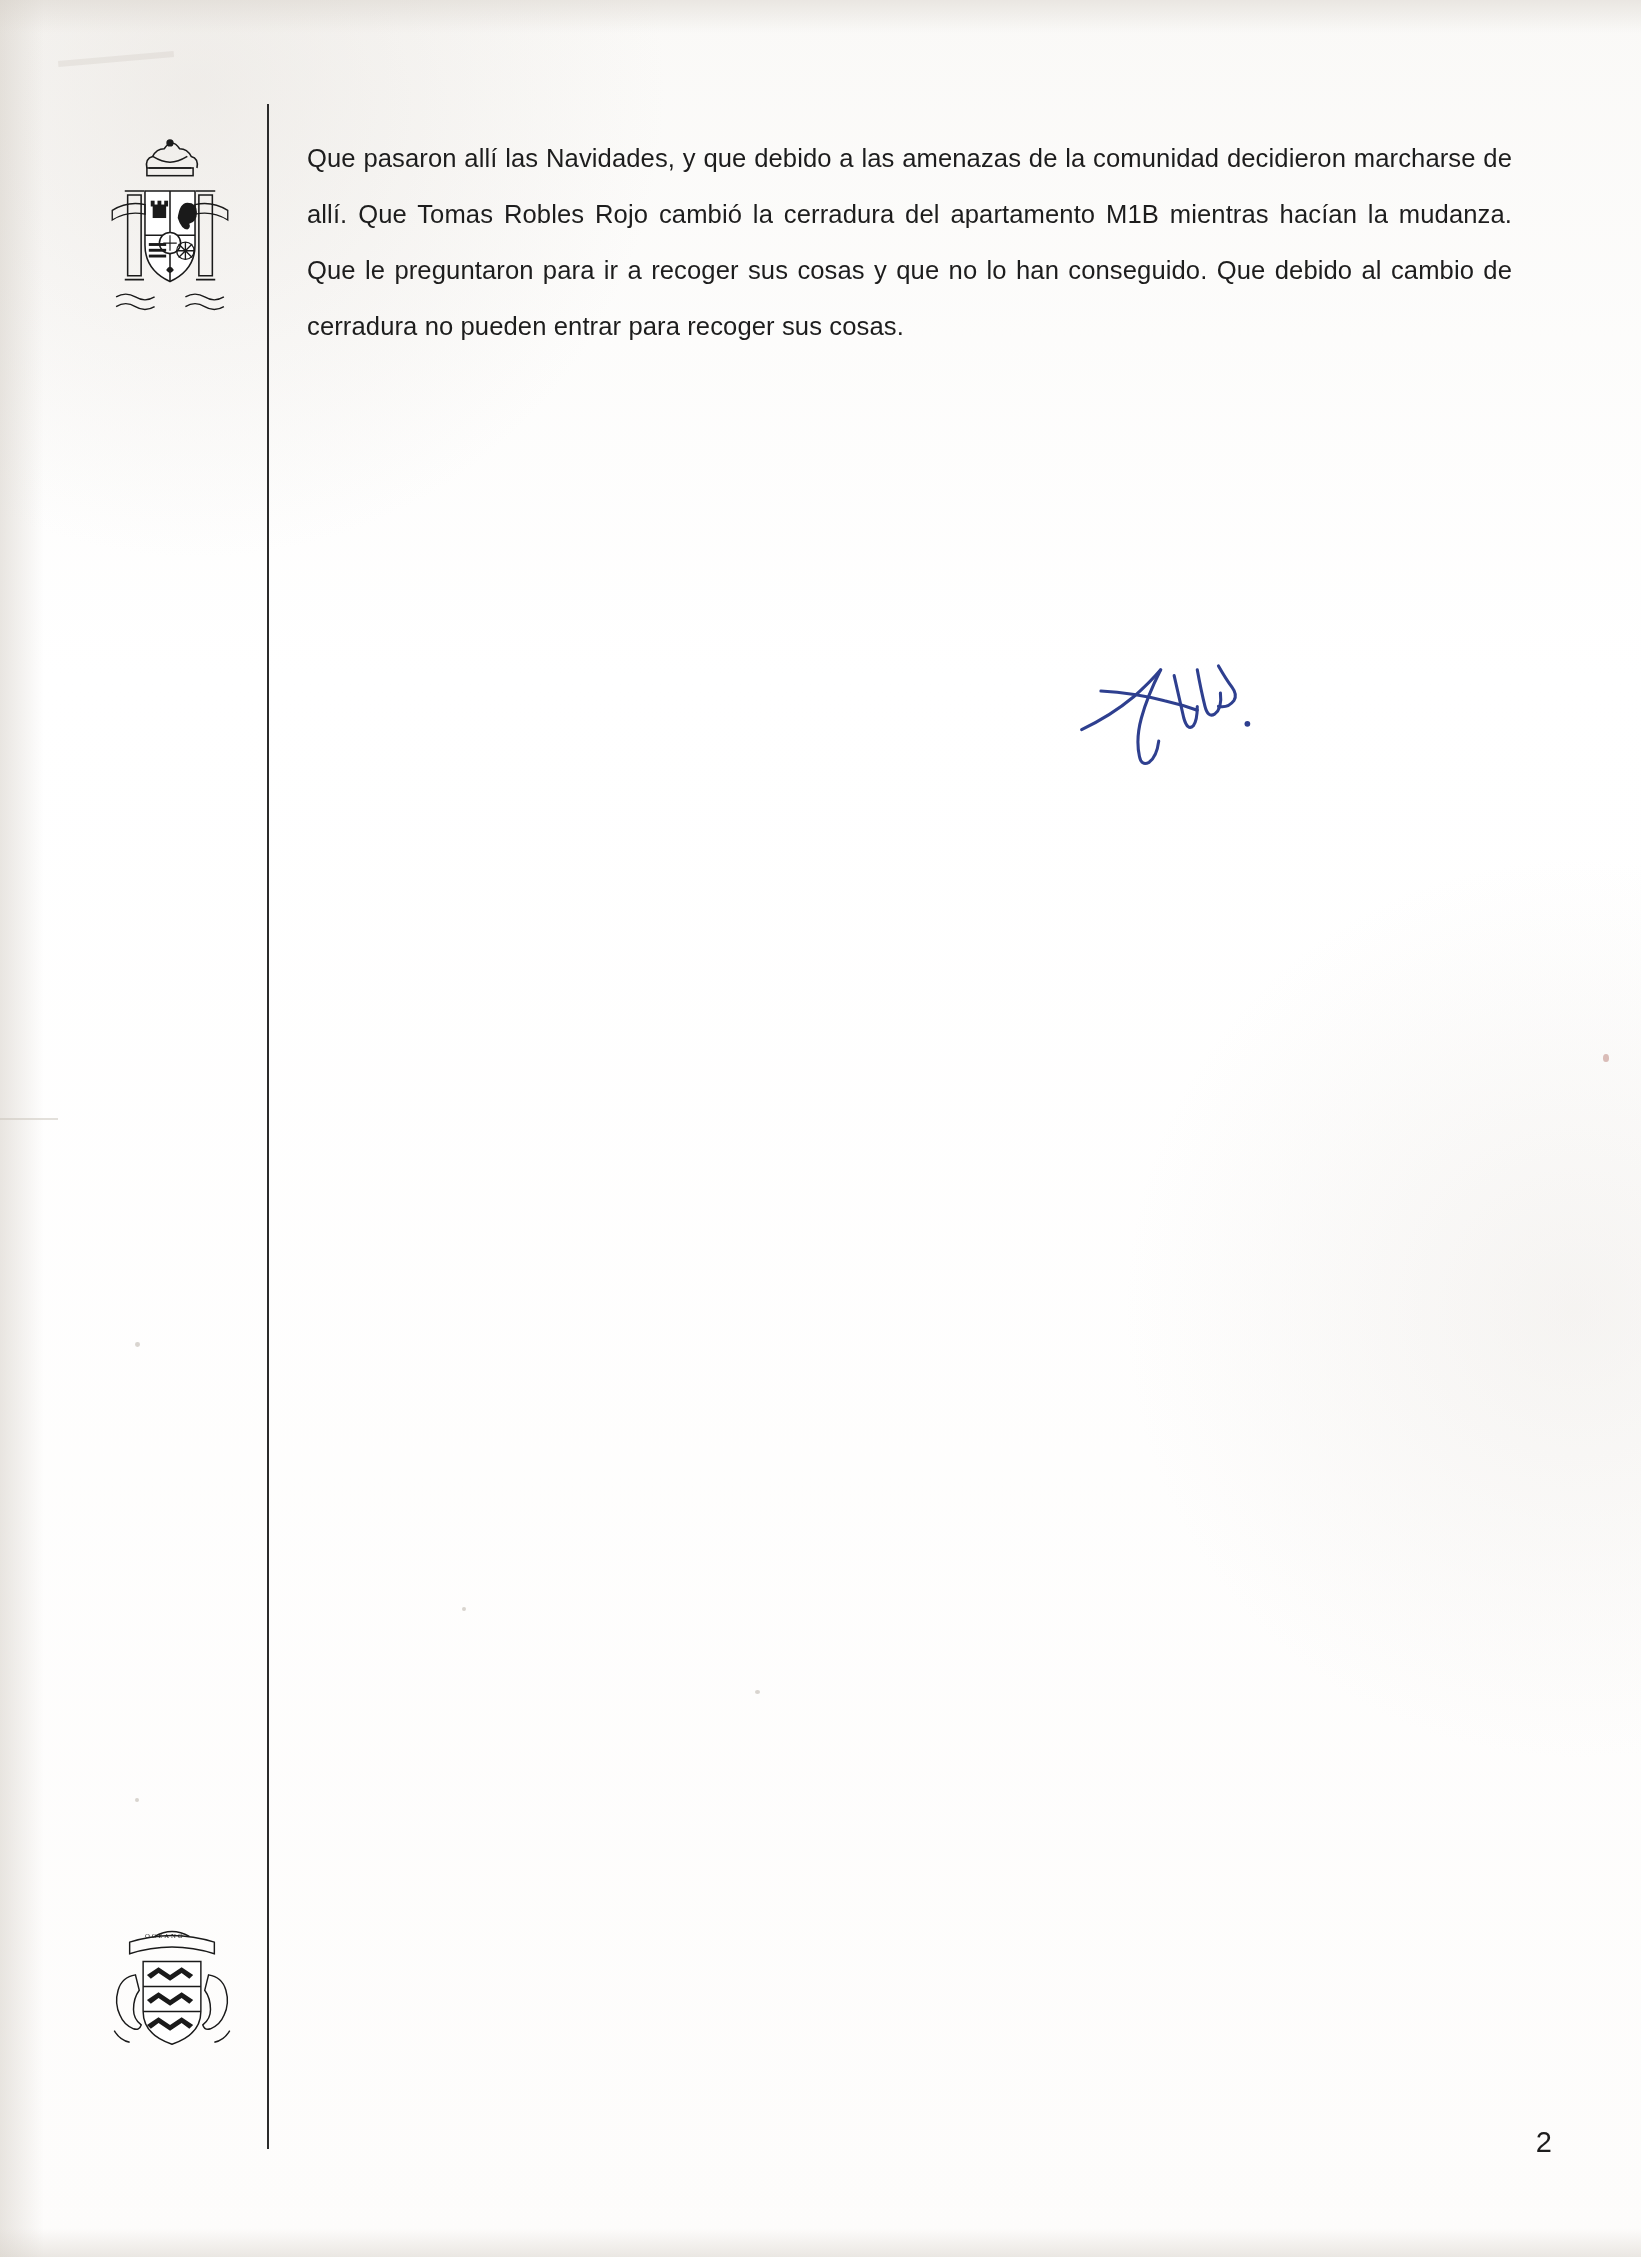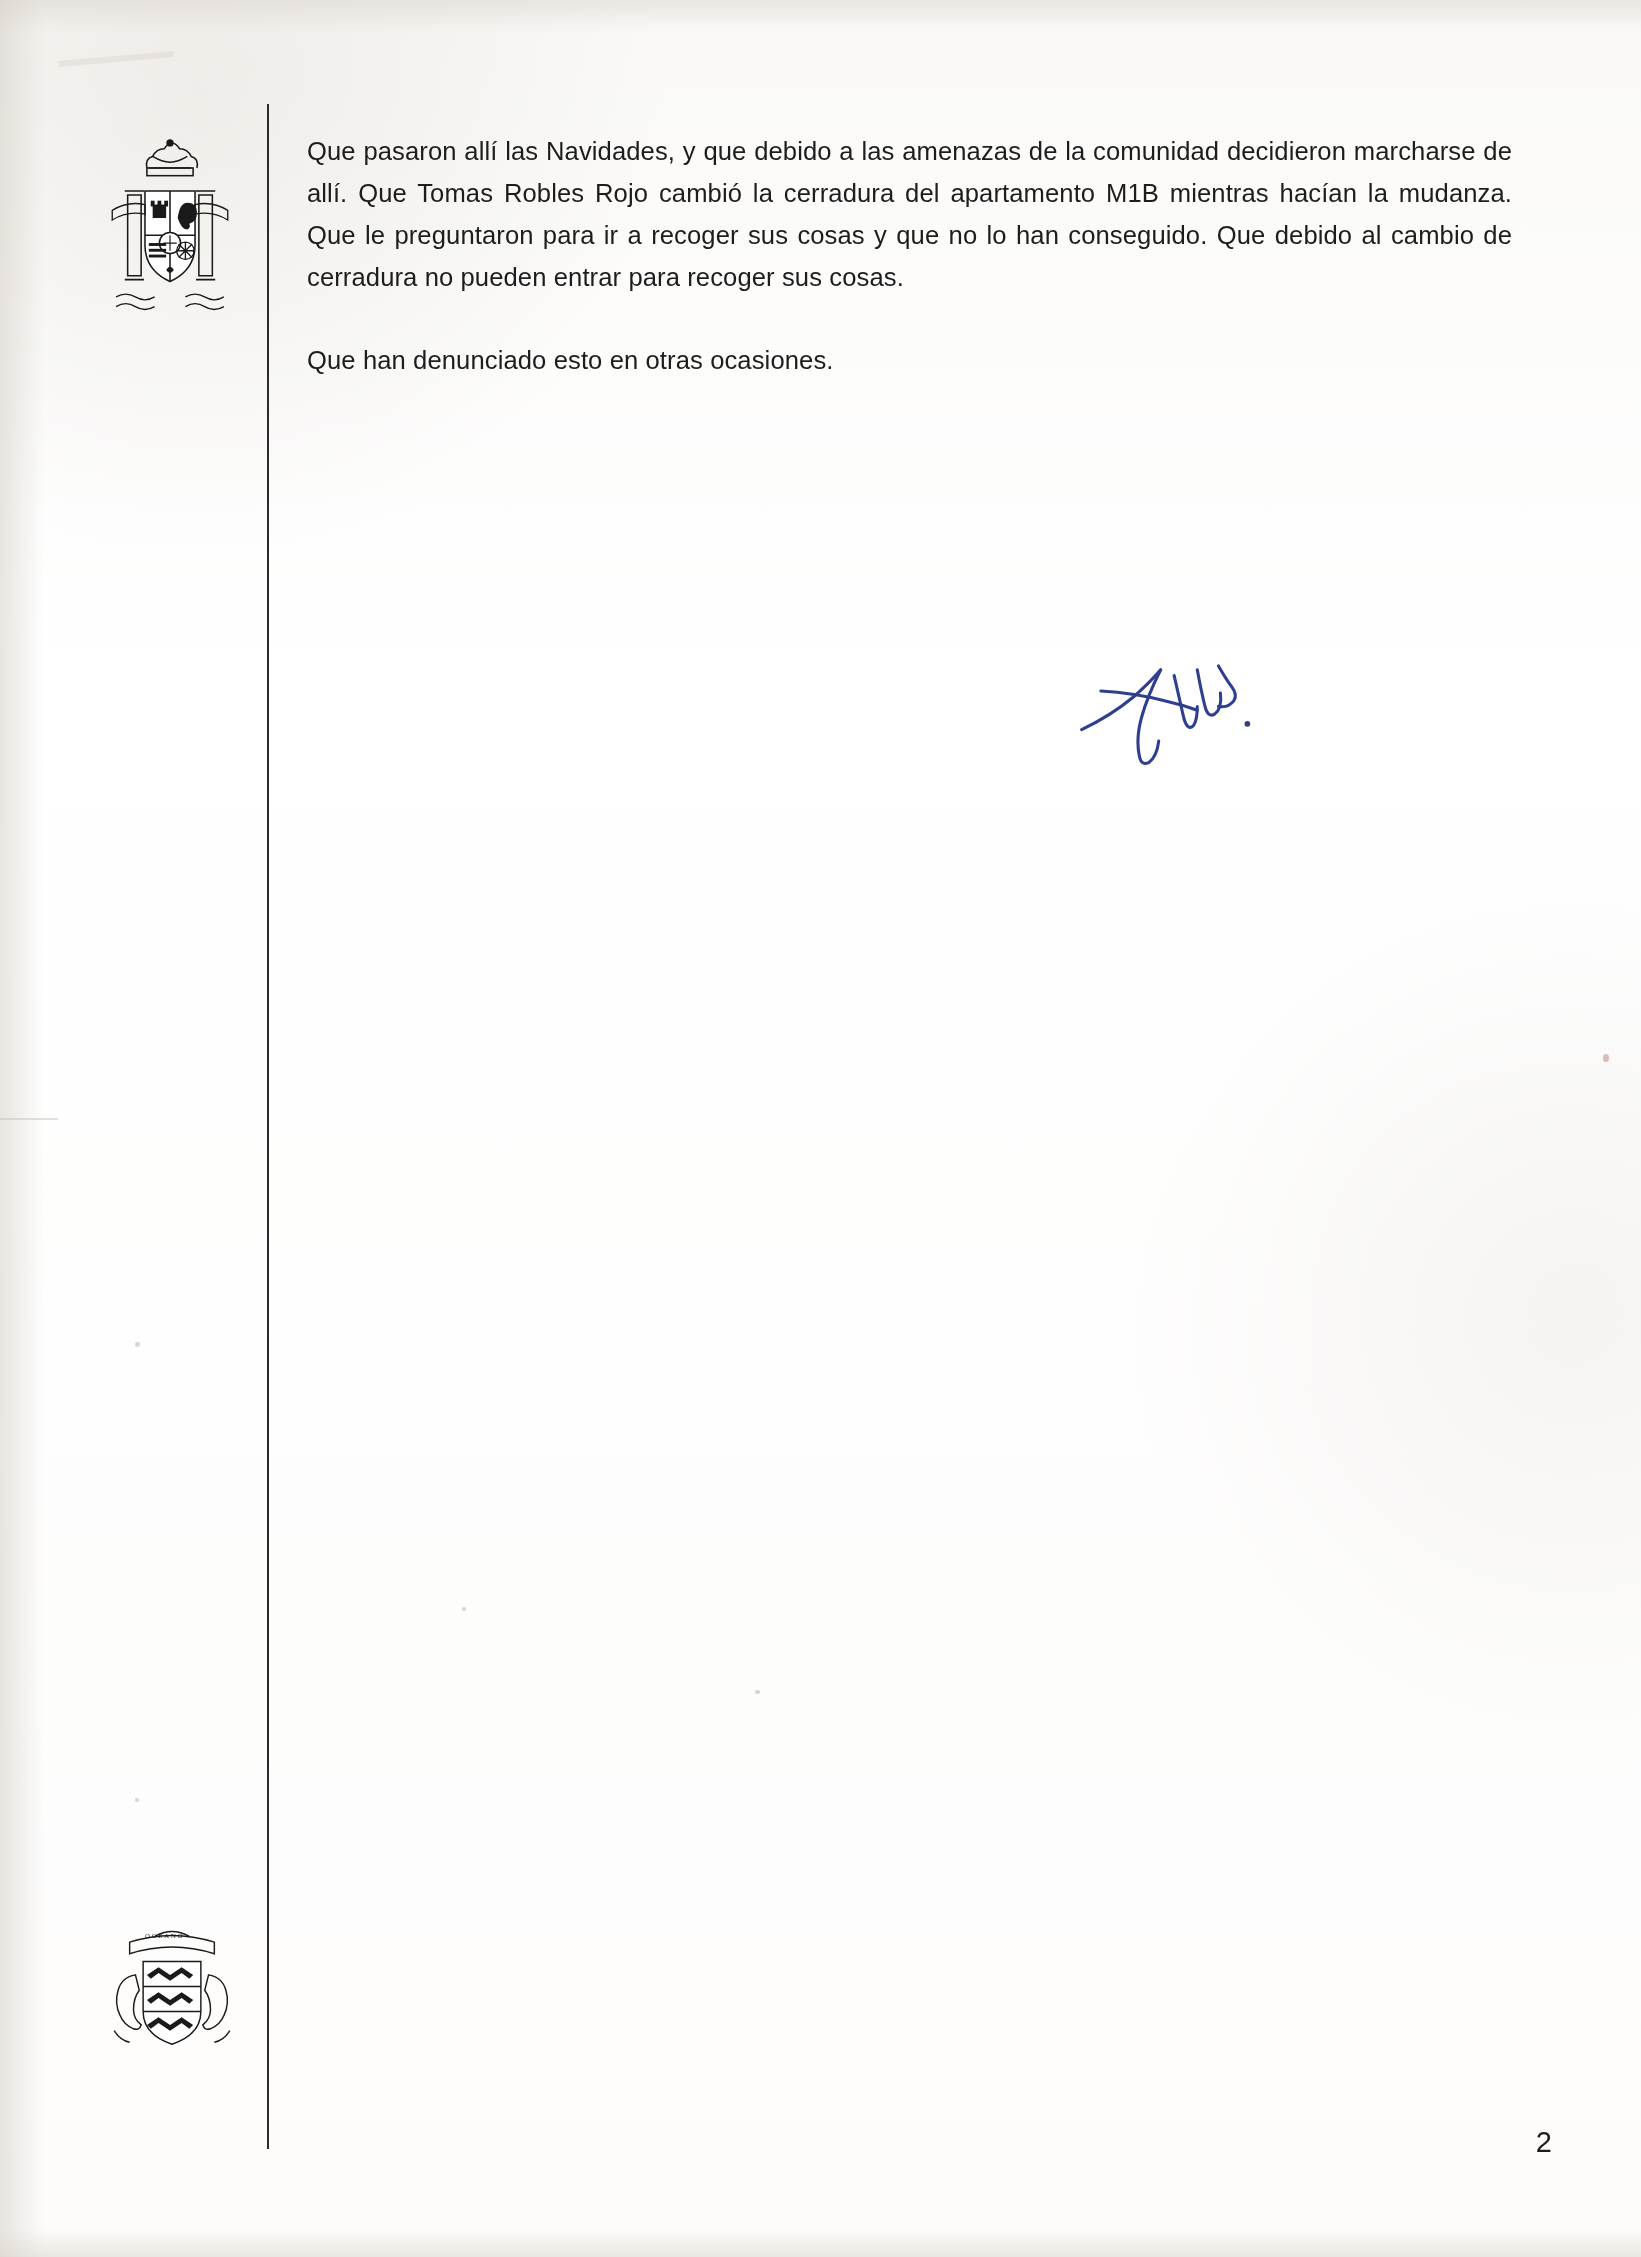--- a/index.html
+++ b/index.html
@@ -75,21 +75,21 @@
 
   .body-col {
     position: absolute;
     left: 307px;
     top: 130px;
     width: 1205px;
   }
   p.para {
     margin: 0 0 0 0;
     font-size: 25.6px;
-    line-height: 42px;
+    line-height: 56px;
     color: #1d1d1d;
     text-align: justify;
     text-justify: inter-word;
     letter-spacing: 0.1px;
   }
   p.para.gap-1 { margin-top: 41px; }
   p.para.gap-2 { margin-top: 97px; }
 
   
   .signature {
@@ -214,21 +214,20 @@
         <path d="M64 108 l12 -8 l12 8 l12 -8 l12 8 l-4 4 l-8 -6 l-12 8 l-12 -8 l-8 6 z"></path>
       </g>
       <g fill="#1a1a1a" font-family="Liberation Serif, serif" font-size="7" letter-spacing="2">
         <text x="62" y="18">OCEANO</text>
       </g>
     </svg>
   </div>
 
   <div class="body-col">
     <p class="para">Que pasaron allí las Navidades, y que debido a las amenazas de la comunidad decidieron marcharse de allí.  Que  Tomas Robles Rojo cambió la cerradura del apartamento M1B mientras hacían la mudanza. Que le preguntaron para ir a recoger sus cosas y que no lo han conseguido. Que debido al cambio de cerradura no pueden entrar para recoger sus cosas.</p>
-    <p class="para gap-1">Que han denunciado esto en otras ocasiones.</p>
   </div>
 
   <div class="signature">
     <svg viewBox="0 0 220 140" width="212" height="135" aria-hidden="true">
       <g fill="none" stroke="#2e3f8f" stroke-width="3.2" stroke-linecap="round" stroke-linejoin="round">
         <path d="M10 96 q30 -14 54 -34 q16 -14 28 -28"></path>
         <path d="M30 56 q34 2 66 10 q18 4 34 10"></path>
         <path d="M92 34 q-14 28 -20 50 q-6 22 -2 40 q2 10 10 6 q8 -6 10 -22"></path>
         <path d="M106 40 q6 26 10 44 q4 14 10 8 q4 -6 4 -20"></path>
         <path d="M130 34 q4 22 8 38 q3 12 10 8 q8 -6 6 -22"></path>

